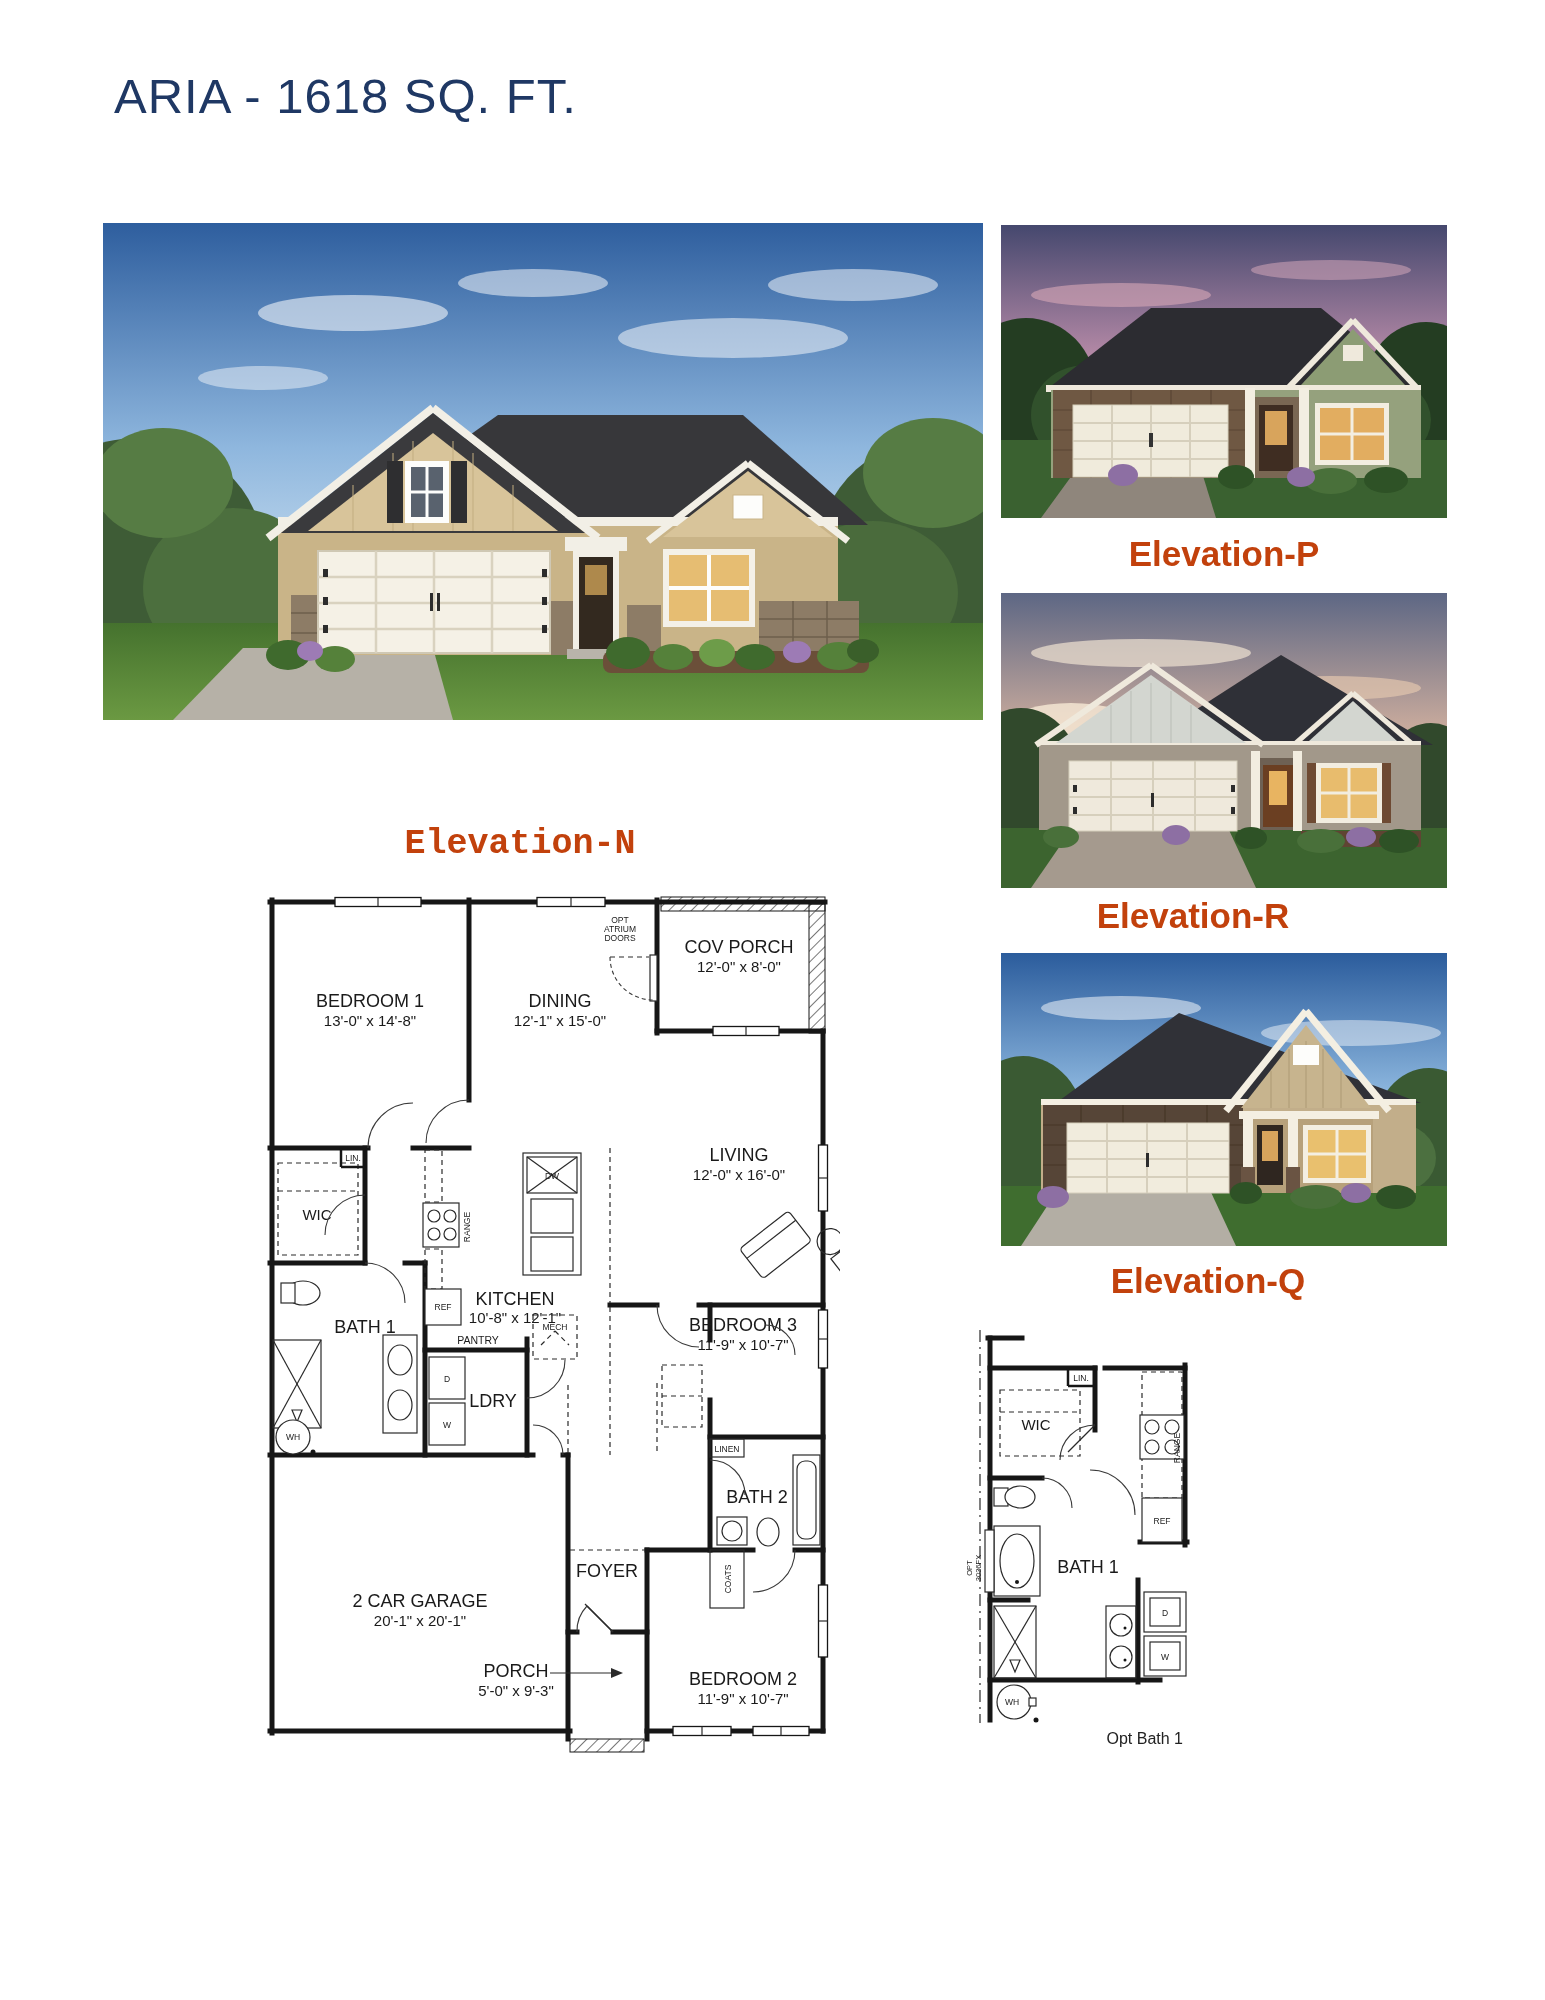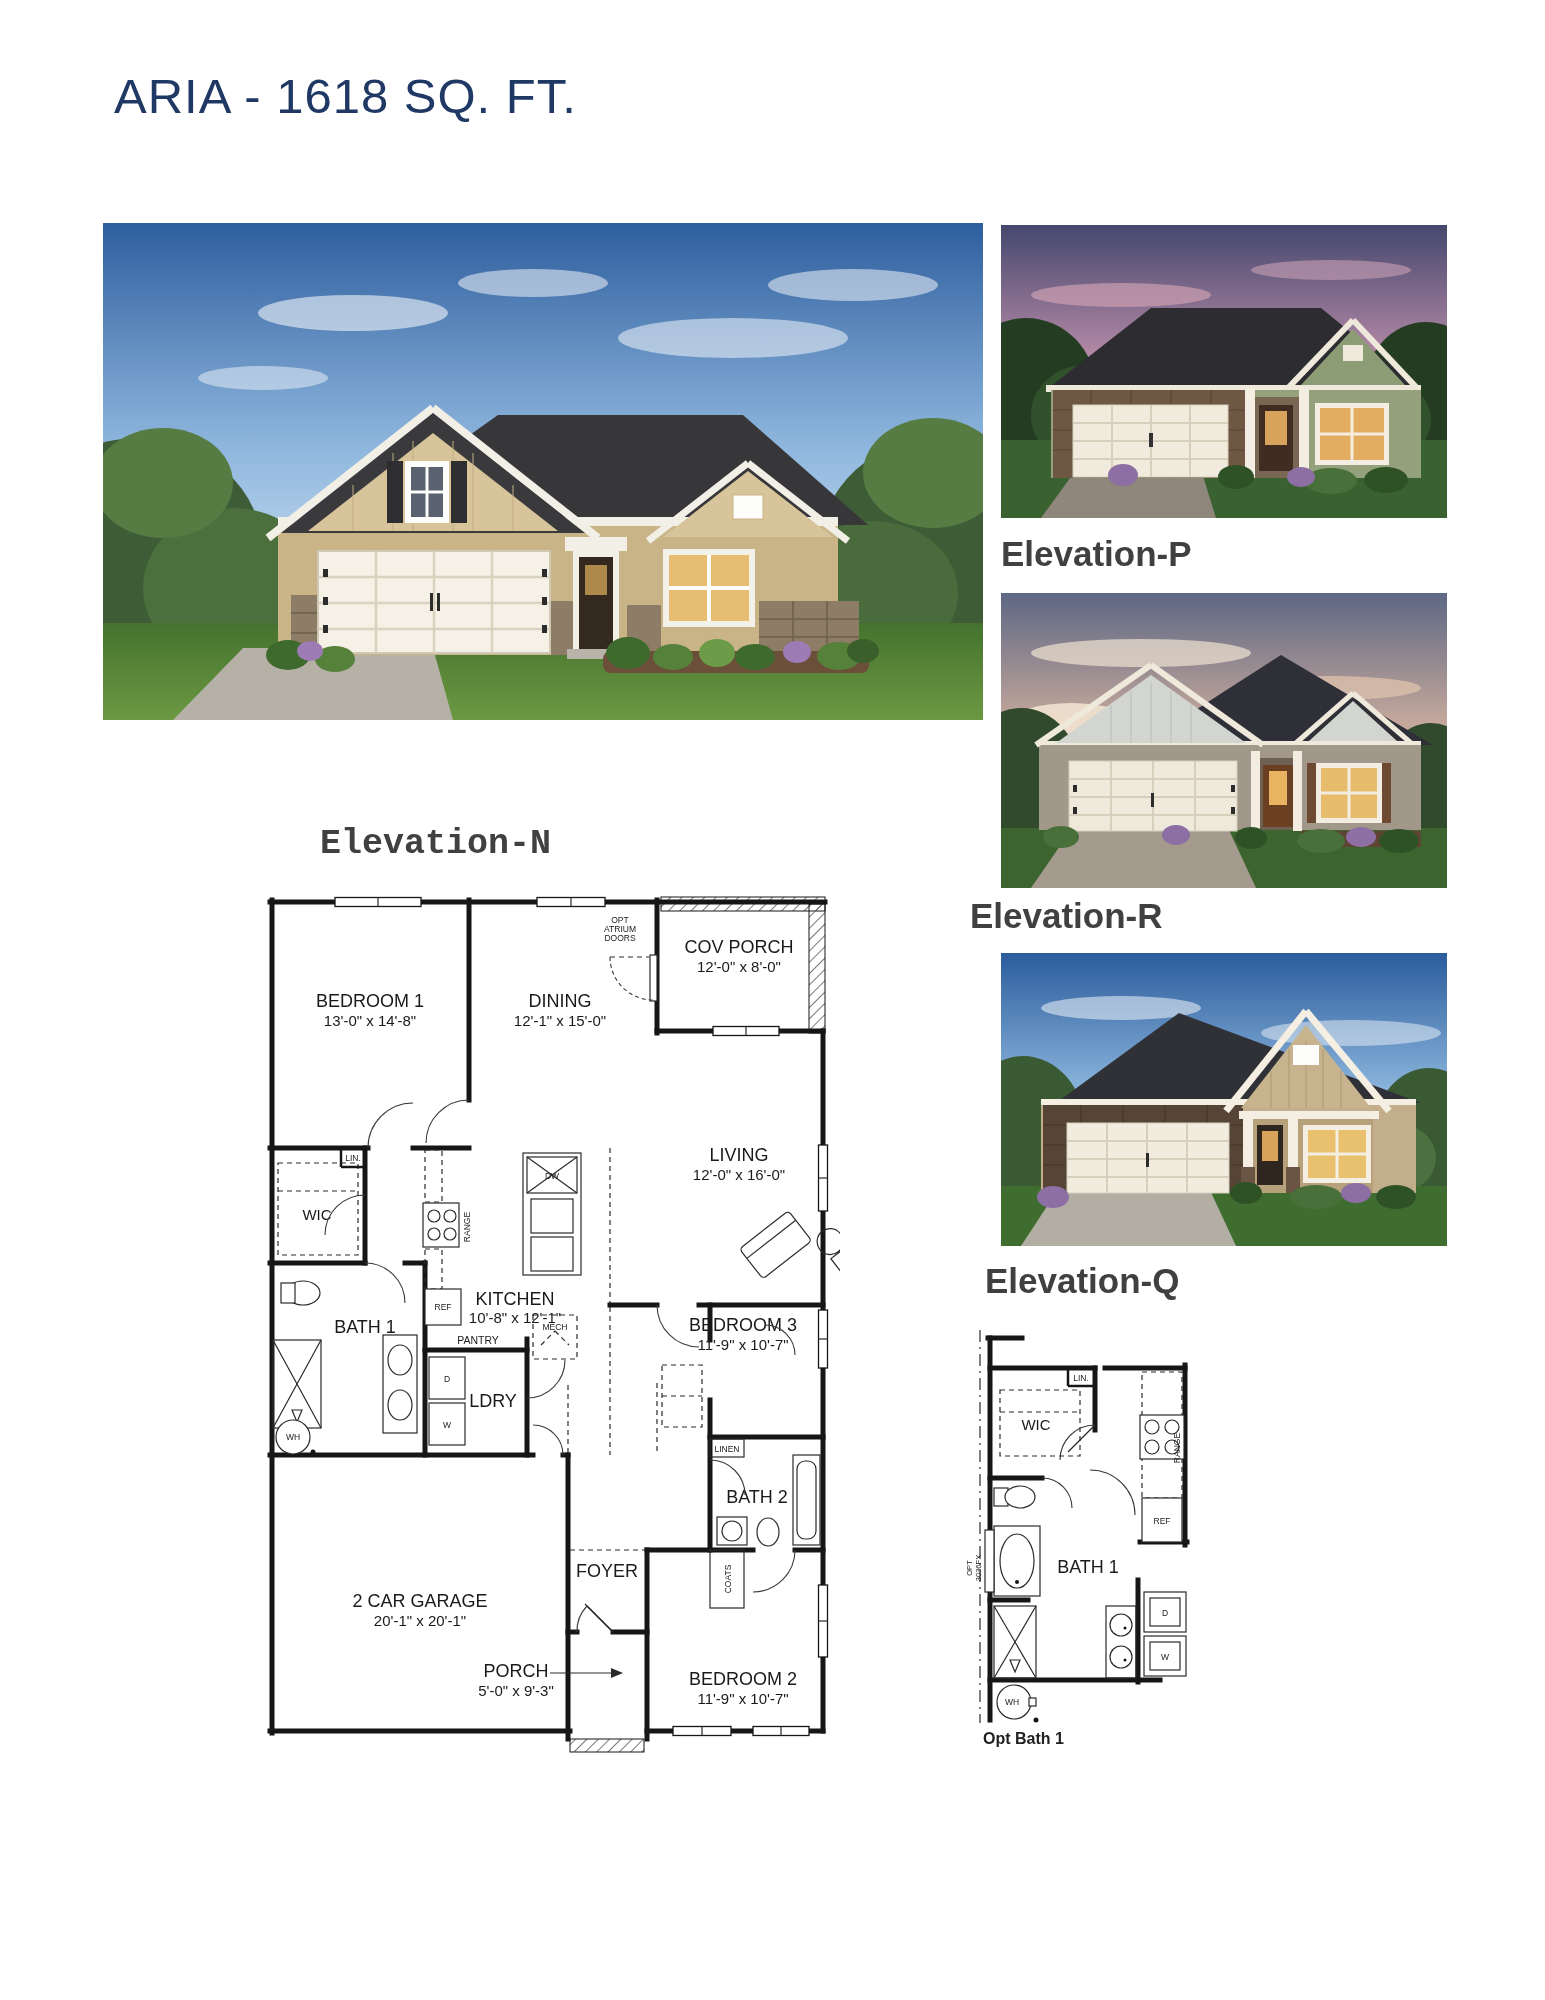--- a/index.html
+++ b/index.html
@@ -1,25 +1,25 @@
 <!DOCTYPE html>
 <html><head>
 <meta charset="utf-8">
 <style>
   html,body{margin:0;padding:0;background:#fff;}
   body{width:1545px;height:2000px;position:relative;overflow:hidden;
        font-family:"Liberation Sans",sans-serif;color:#1a1a1a;}
   .abs{position:absolute;}
   #title{left:114px;top:68px;font-size:49px;letter-spacing:1px;color:#1f3864;}
-  .elev-label{font-weight:bold;font-size:35px;color:#404040;text-align:left;}
+  .elev-label{font-weight:bold;font-size:35px;color:#c2410c;text-align:center;}
   #lbl-n{left:320px;top:824px;width:400px;font-family:Liberation Mono, monospace;}
   #lbl-p{left:1001px;top:534px;width:446px;}
   #lbl-r{left:970px;top:896px;width:446px;}
   #lbl-q{left:985px;top:1261px;width:446px;}
-  #opt-caption{left:983px;top:1730px;width:200px;text-align:left;font-size:16px;color:#222;font-weight:bold;}
+  #opt-caption{left:983px;top:1730px;width:200px;text-align:right;font-size:16px;color:#222;}
   svg text{font-family:"Liberation Sans",sans-serif;fill:#1a1a1a;}
   .rn{font-size:18px;}       
   .rd{font-size:15px;}       
   .md{font-size:15px;}       
   .sm{font-size:10.5px;}     
   .xs{font-size:8.5px;}      
   .wall{stroke:#161616;stroke-width:5;fill:none;stroke-linecap:square;}
   .wall-thin{stroke:#161616;stroke-width:2.5;fill:none;}
   .ln{stroke:#2a2a2a;stroke-width:1.2;fill:none;}
   .lnf{stroke:#2a2a2a;stroke-width:1.2;fill:#fff;}

